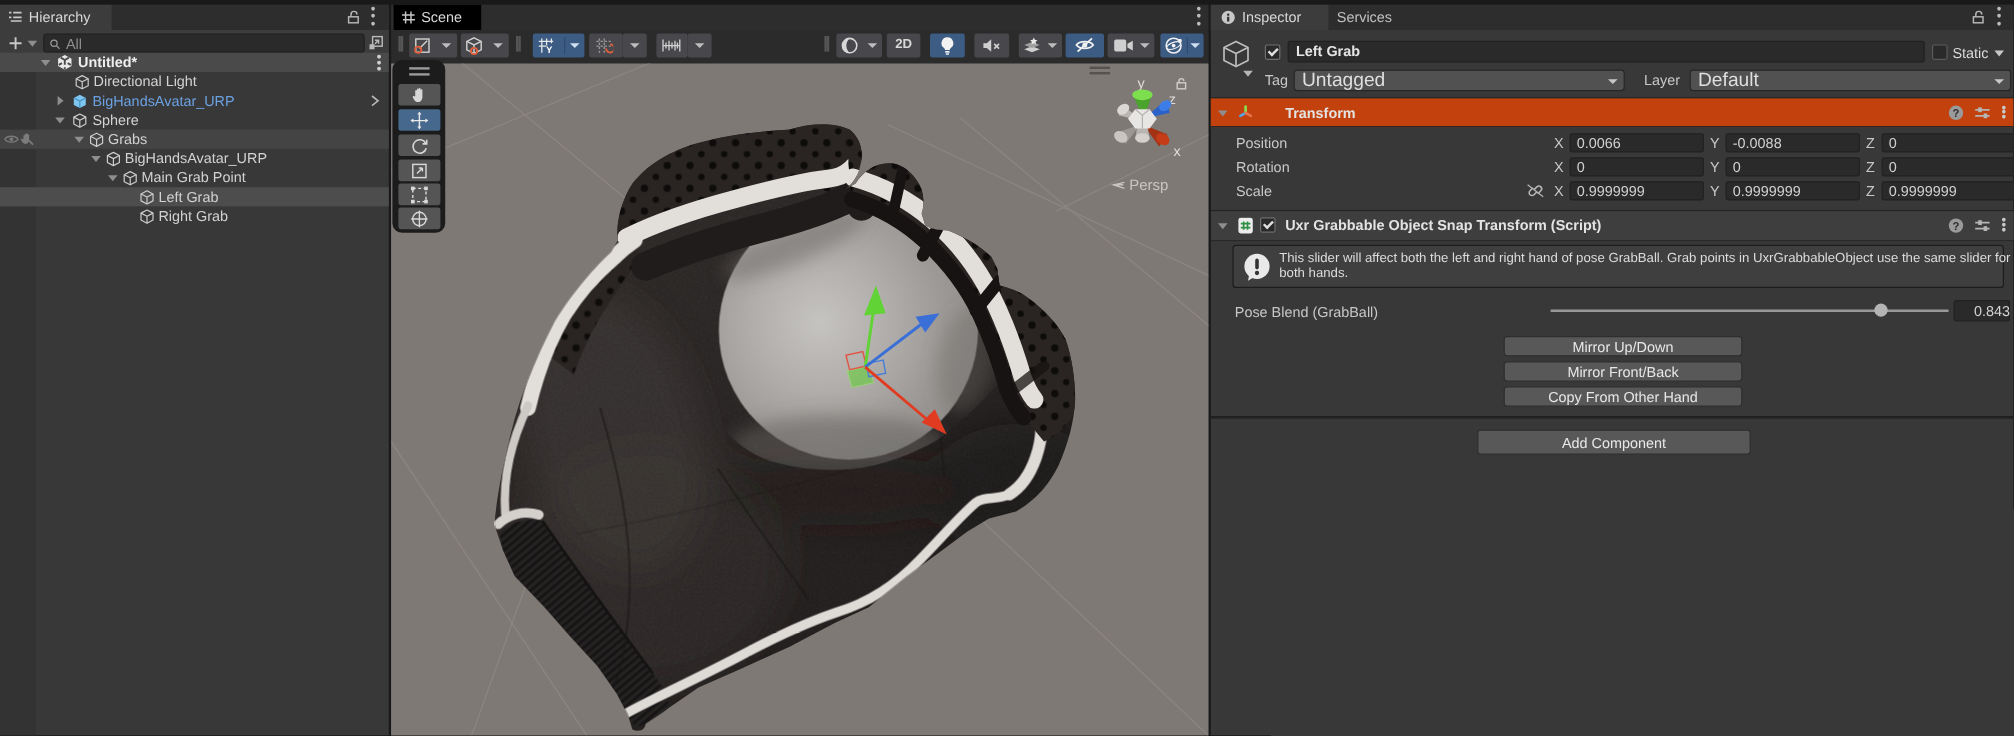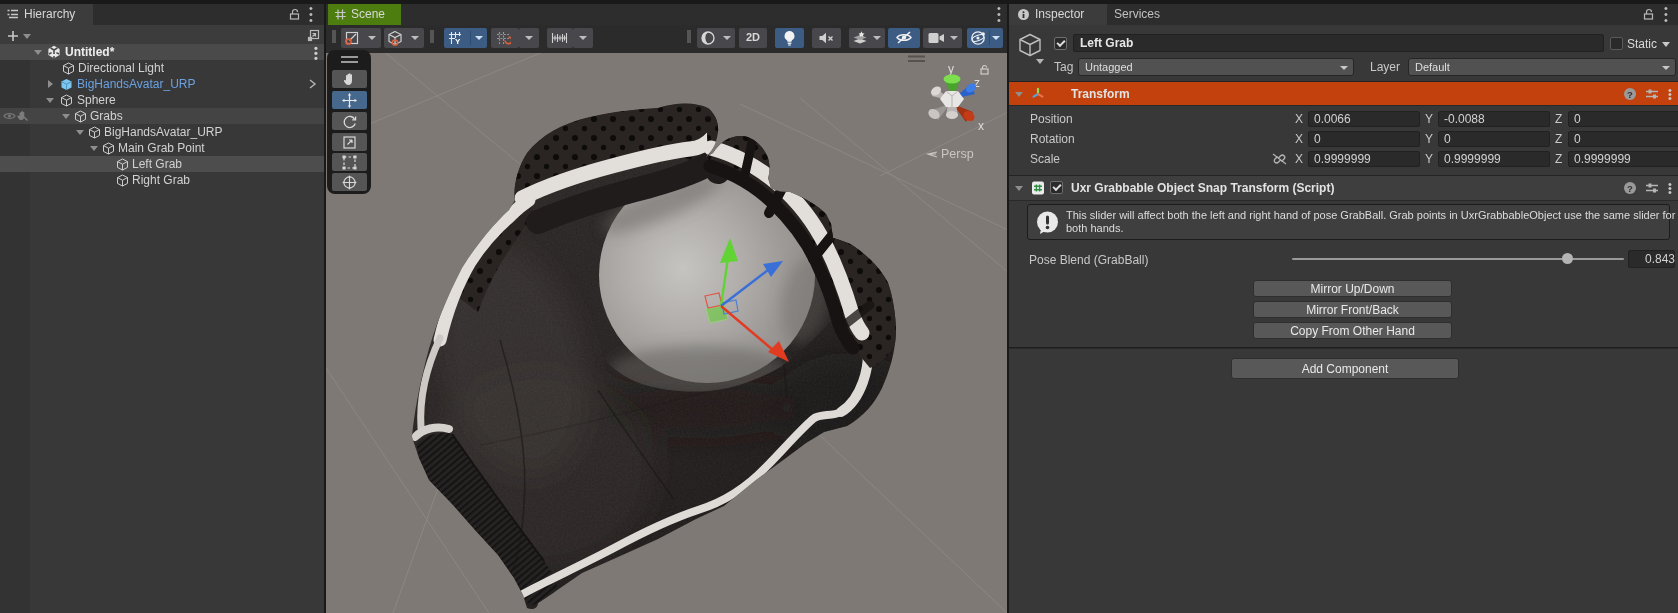--- a/index.html
+++ b/index.html
@@ -8,21 +8,21 @@
 #stage { position:relative; width:1678px; height:613px; background:#191919; }
 .panel { position:absolute; top:4px; height:609px; background:#383838; }
 .tabbar { position:absolute; left:0; top:0; right:0; height:21px; background:#2d2d2d; }
 .tab { position:absolute; top:0; height:21px; background:#3c3c3c; color:#d8d8d8; font-size:12px; line-height:21px; }
 .row { position:absolute; left:0; right:0; height:16px; line-height:16px; font-size:12px; color:#d2d2d2; white-space:nowrap; }
 .row span { top:0; }
 .icn { position:absolute; }
 .tri-d { width:0; height:0; border-left:4px solid transparent; border-right:4px solid transparent; border-top:5px solid #8e8e8e; }
 .tri-r { width:0; height:0; border-top:4px solid transparent; border-bottom:4px solid transparent; border-left:5px solid #8e8e8e; }
 .fld { position:absolute; background:#2a2a2a; border:1px solid #212121; border-radius:2px; color:#d2d2d2; font-size:12px; }
-.pop { position:absolute; background:#515151; border:1px solid #262626; border-radius:3px; color:#dfdfdf; font-size:11px; }
+.pop { position:absolute; background:#515151; border:1px solid #262626; border-radius:3px; color:#dfdfdf; font-size:16px; }
 .pop .pa { position:absolute; right:5px; top:7px; width:0; height:0; border-left:4px solid transparent; border-right:4px solid transparent; border-top:4px solid #c8c8c8; }
 .btn { position:absolute; background:#585858; border:1px solid #2e2e2e; border-radius:3px; color:#e8e8e8; font-size:12px; text-align:center; }
 .lbl { position:absolute; font-size:12px; color:#c8c8c8; white-space:nowrap; }
 .bold { font-weight:bold; color:#e3e3e3; }
 .dots3 { position:absolute; width:3px; color:#bdbdbd; font-size:11px; letter-spacing:0; }
 .cbx { width:13px; height:13px; background:#2a2a2a; border:1px solid #6e6e6e; border-radius:2px; }
 .cbx:after { content:""; position:absolute; left:2px; top:2px; width:6px; height:3px; border-left:2px solid #dfdfdf; border-bottom:2px solid #dfdfdf; transform:rotate(-45deg); }
 .ucbx { width:13px; height:13px; background:#2a2a2a; border:1px solid #5a5a5a; border-radius:2px; }
 .vf { width:112px; height:16px; line-height:15px; padding-left:5px; }
 .tbtn { position:absolute; top:3px; height:20px; background:#48484c; border-radius:2px; }
@@ -52,20 +52,27 @@
             <path d="M4.5 6V4a2.5 2.5 0 0 1 5 0"></path>
           </g>
         </svg>
       <div class="dots3" style="left:309px;top:1px; line-height:6px;">•<br>•<br>•</div>
     </div>
     <div class="abs" style="left:0;top:21px;width:324px;height:22px;background:#3c3c3c;">
       <svg class="icn" style="left:7px;top:5px;" width="12" height="12" viewBox="0 0 12 12">
           <path d="M6 1v10M1 6h10" stroke="#c8c8c8" stroke-width="1.6"></path>
         </svg>
       <div class="abs tri-d" style="left:23px;top:9px;"></div>
+      <div class="fld" style="left:36px;top:3px;width:268px;height:16px;border-radius:3px;">
+        <svg class="icn" style="left:4px;top:3px;" width="10" height="10" viewBox="0 0 10 10">
+            <circle cx="4" cy="4" r="2.6" stroke="#9a9a9a" fill="none"></circle>
+            <path d="M6 6l2.6 2.6" stroke="#9a9a9a"></path>
+          </svg>
+        <span style="position:absolute;left:18px;top:1px;color:#8f8f8f;">All</span>
+      </div>
       <svg class="icn" style="left:307px;top:4px;" width="13" height="13" viewBox="0 0 13 13">
           <g stroke="#b9b9b9" stroke-width="1.2" fill="none">
             <rect x="3.5" y="1.5" width="8" height="8"></rect>
             <path d="M5.5 7.5l3-3M8.5 7.5v-3h-3"></path>
             <rect x="1.5" y="8.5" width="3" height="3" fill="#b9b9b9"></rect>
           </g>
         </svg>
     </div>
 
     <div class="abs" style="left:0;top:43px;width:30px;height:566px;background:#333333;"></div>
@@ -173,21 +180,21 @@
               <path d="M1.5 3.6 6.5 6.2 11.5 3.6M6.5 6.2V12"></path>
             </g>
           </svg>
         <span style="position:absolute;left:132px;">Right Grab</span>
       </div>
     </div>
   </div>
 
   <div class="panel" id="scene" style="left:326px; width:681px; background:#2b2b2b;">
     <div class="tabbar">
-      <div class="tab" style="left:2px; width:73px; padding-left:23px; background:#4d7c0f;">Scene
+      <div class="tab" style="left:2px; width:73px; padding-left:23px; background:#000000;">Scene
         <svg class="icn" style="left:6px;top:4px;" width="13" height="13" viewBox="0 0 13 13">
             <g stroke="#c8c8c8" stroke-width="1.2" fill="none">
               <path d="M4 1.5v10M8.5 1.5v10M1 4.5h10.5M1.8 8.5h10"></path>
             </g>
           </svg>
       </div>
       <div class="dots3" style="left:671px;top:1px; line-height:6px;">•<br>•<br>•</div>
     </div>
     <div id="stoolbar" class="abs" style="left:0;top:21px;width:681px;height:28px;background:#2b2b2b;">
       <div class="abs" style="left:6px;top:5px;width:2px;height:13px;border-left:2px solid #555;border-right:2px solid #555;"></div>

